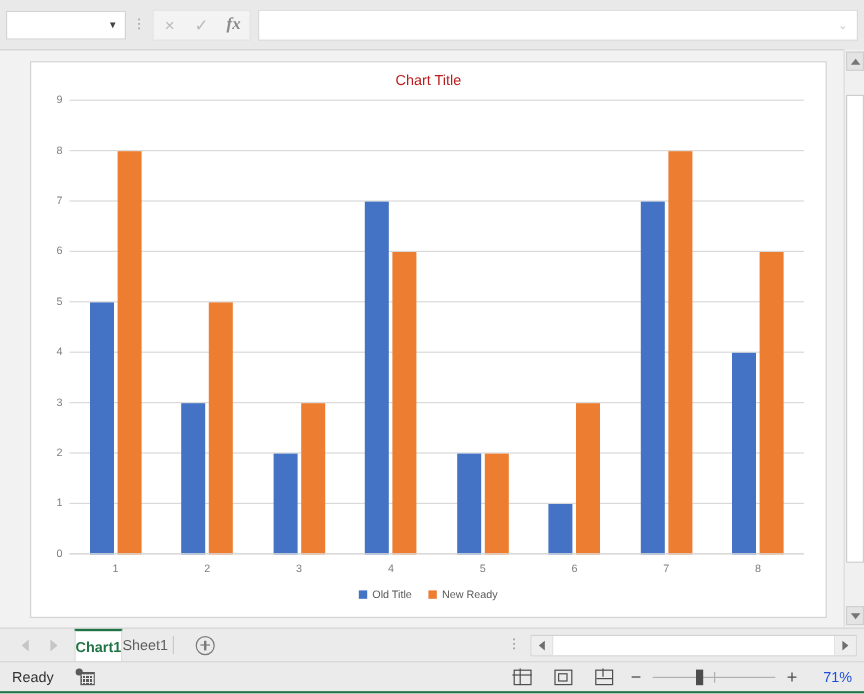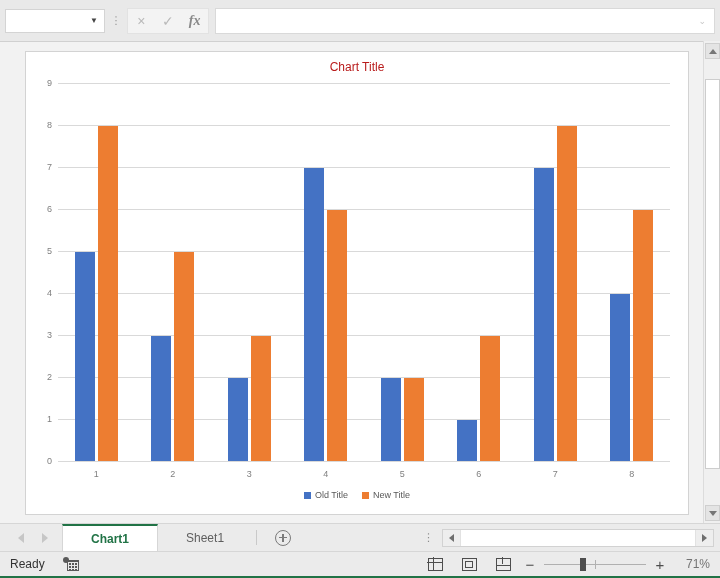--- a/index.html
+++ b/index.html
@@ -111,21 +111,21 @@
   .tabbar {
     position: absolute; left: 0; top: 523px; width: 720px; height: 28px;
     background: #ebebeb; border-top: 1px solid #d6d6d6;
     display: flex; align-items: center;
   }
   .nav-arrows { display: flex; align-items: center; gap: 18px; padding: 0 14px 0 18px; }
   .nav-arrow { width: 0; height: 0; border-top: 5px solid transparent; border-bottom: 5px solid transparent; }
   .nav-arrow.left { border-right: 6px solid #c6c6c6; }
   .nav-arrow.right { border-left: 6px solid #c6c6c6; }
   .tab {
-    height: 28px; padding: 0 28px; display: flex; align-items: center;
+    height: 28px; padding: 0 0; display: flex; align-items: center;
     font-size: 12px; color: #5e5e5e;
   }
   .tab.active {
     background: #ffffff; color: #217346; font-weight: bold;
     border-top: 2px solid #217346; border-left: 1px solid #d6d6d6; border-right: 1px solid #d6d6d6;
   }
   .tab-sep { width: 1px; height: 15px; background: #c9c9c9; margin: 0 4px; }
   .add-sheet {
     width: 16px; height: 16px; margin-left: 14px; border: 1.5px solid #7a7a7a; border-radius: 50%;
     position: relative;
@@ -173,21 +173,21 @@
   .vb-layout { width: 15px; height: 13px; border: 1.5px solid #4d4d4d; display:flex; align-items:center; justify-content:center; }
   .vb-layout i { display:block; width: 8px; height: 7px; border: 1.5px solid #4d4d4d; }
   .vb-break { width: 15px; height: 13px; border: 1.5px solid #4d4d4d; position: relative; }
   .vb-break::before { content:""; position:absolute; left:5px; top:-1.5px; width:1.5px; height:7px; background:#4d4d4d; }
   .vb-break::after { content:""; position:absolute; left:0; right:0; top:6px; height:1.5px; background:#4d4d4d; }
   .zoom-minus, .zoom-plus { width: 20px; text-align: center; font-size: 15px; color: #4d4d4d; line-height: 1; }
   .zoom-slider { width: 102px; height: 16px; position: relative; margin: 0 4px; }
   .zs-track { position: absolute; left: 0; right: 0; top: 8px; height: 1px; background: #b0b0b0; }
   .zs-mid { position: absolute; left: 50%; top: 4px; width: 1px; height: 9px; background: #b0b0b0; }
   .zs-thumb { position: absolute; left: 36px; top: 2px; width: 6px; height: 13px; background: #4d4d4d; }
-  .zoom-val { width: 40px; text-align: right; font-size: 12px; color: #737373; }
+  .zoom-val { width: 40px; text-align: right; font-size: 12px; color: #1d4ed8; }
 </style>
 </head>
 <body>
 
 <div id="app">
 
   <div class="formula-row">
     <div class="name-box">
       <span></span>
       <span class="caret">▼</span>
@@ -282,21 +282,21 @@
           </div>
           <div class="axis-base"></div>
         </div>
       <div class="legend" id="legend">
           <div class="leg-item">
             <span class="leg-swatch s0"></span>
             <span>Old Title</span>
           </div>
           <div class="leg-item">
             <span class="leg-swatch s1"></span>
-            <span>New Title</span>
+            <span>New Ready</span>
           </div>
         </div>
     </div>
   </div>
 
   <div class="vscroll">
     <div class="vs-arrow up">
         <span class="tri up"></span>
       </div>
     <div class="vs-thumb"></div>

